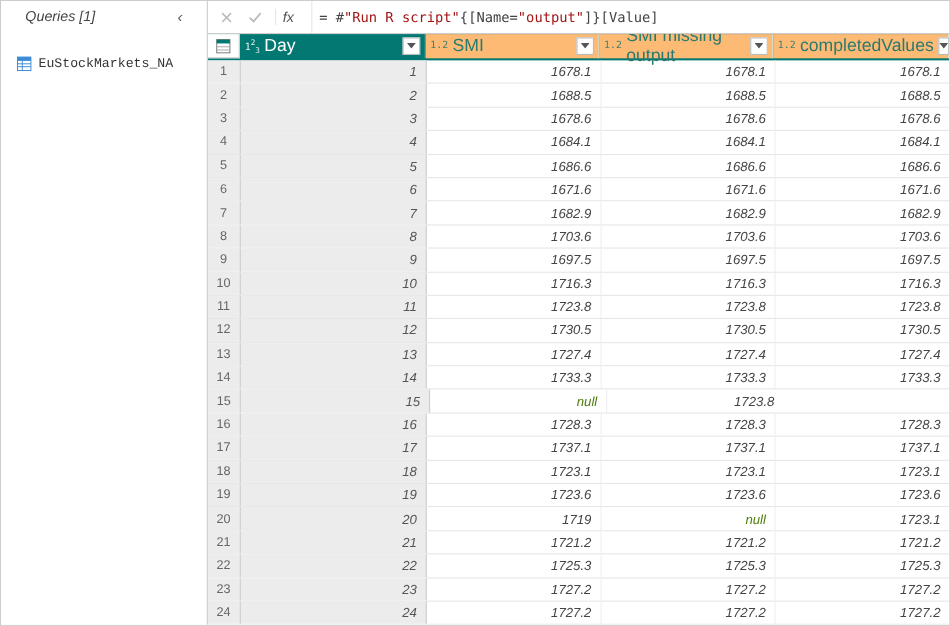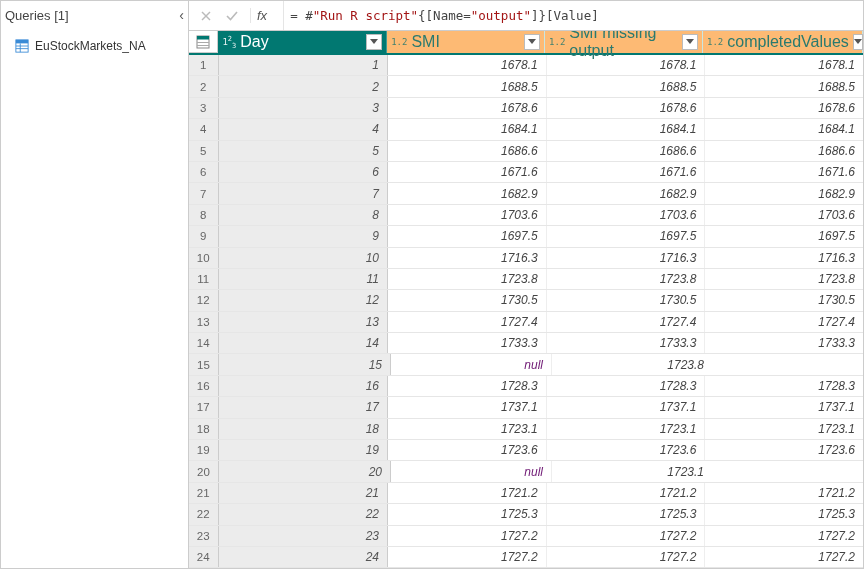--- a/index.html
+++ b/index.html
@@ -20,38 +20,40 @@
   }
   .sidebar {
     width: 188px;
     border-right: 1px solid #ccc;
     background: #fff;
     display: flex;
     flex-direction: column;
   }
   .sidebar-header {
     display: flex;
-    align-items: flex-end;
+    align-items: flex-start;
     justify-content: space-between;
-    padding: 6px 4px;
+    padding: 6px 22px;
     color: #444;
     font-size: 13px;
+    font-style: italic;
   }
   .sidebar-header .collapse {
     font-size: 14px;
     color: #555;
     cursor: pointer;
   }
   .query-item {
     display: flex;
     align-items: center;
     gap: 6px;
     padding: 6px 8px 6px 14px;
     cursor: pointer;
-    margin-top:4px;
+    margin-top:16px;
+    font-family:Liberation Mono, monospace;
   }
   .query-item .tbl-icon {
     width: 14px;
     height: 14px;
     display: inline-flex;
   }
   .query-item .tbl-icon svg { width: 14px; height: 14px; }
   .main {
     flex: 1;
     display: flex;
@@ -200,21 +202,21 @@
   .cell-day {
     width: 172px;
     background: #ececec;
     font-style: italic;
     color: #555;
     border-right: 1px solid #ccc;
   }
   .cell-smi { width: 161px; font-style: italic; }
   .cell-miss { width: 161px; font-style: italic; }
   .cell-comp { width: 160px; font-style: italic; border-right: none; }
-  .null { color: #701a75; }
+  .null { color: #4d7c0f; }
 </style>
 </head>
 <body>
 
 <div class="app">
 
   <div class="sidebar">
     <div class="sidebar-header">
       <span>Queries [1]</span>
       <span class="collapse">‹</span>
@@ -436,20 +438,21 @@
             <div class="data-row">
               <div class="rownum">19</div>
               <div class="cell cell-day">19</div>
               <div class="cell cell-smi">1723.6</div>
               <div class="cell cell-miss">1723.6</div>
               <div class="cell cell-comp">1723.6</div>
             </div>
             <div class="data-row">
               <div class="rownum">20</div>
               <div class="cell cell-day">20</div>
+              <div class="cell cell-smi">1719</div>
               <div class="cell cell-miss null">null</div>
               <div class="cell cell-comp">1723.1</div>
             </div>
             <div class="data-row">
               <div class="rownum">21</div>
               <div class="cell cell-day">21</div>
               <div class="cell cell-smi">1721.2</div>
               <div class="cell cell-miss">1721.2</div>
               <div class="cell cell-comp">1721.2</div>
             </div>

